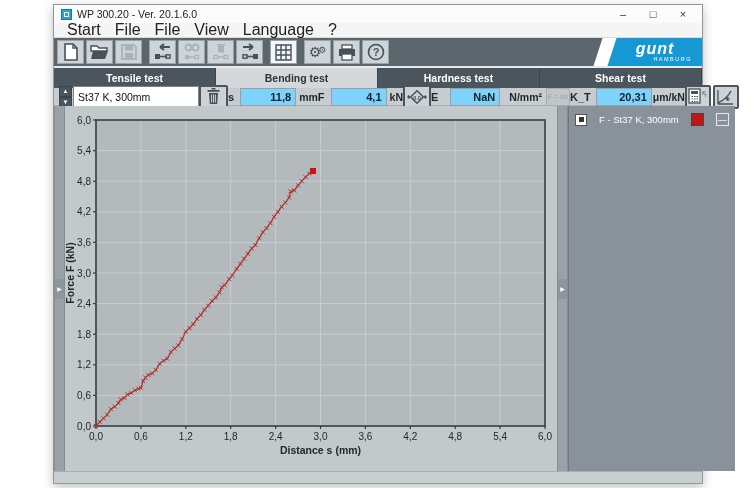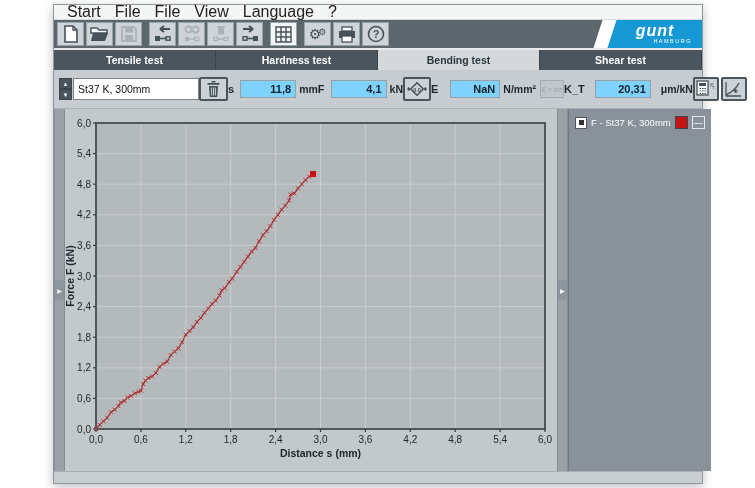--- a/index.html
+++ b/index.html
@@ -34,56 +34,63 @@
   .logo .g2 { font-size:5.5px; letter-spacing:1.5px; align-self:flex-end; margin-right:10px; }
 
   
   .tabgap { height:2px; background:#e8eaeb; flex:0 0 auto; }
   .tabbar { height:20px; background:#4a555d; display:flex; flex:0 0 auto;text-align:right; }
   .tab { flex:1; font-size:10.5px; font-weight:bold; color:#fff; display:flex; align-items:center; justify-content:center;
          border-right:1px solid #39444b; }
   .tab.active { background:#d4d8da; color:#2c363c; }
 
   
-  .ctrlrow { height:39px; background:#c6cccf; display:flex; align-items:center; padding:0 4px 0 5px; flex:0 0 auto; border-bottom:1px solid #aab1b5; }
+  .ctrlrow { height:18px; background:#c6cccf; display:flex; align-items:center; padding:0 4px 0 5px; flex:0 0 auto; border-bottom:1px solid #aab1b5; }
   .spinner { width:13px; height:22px; display:flex; flex-direction:column; margin-right:1px; flex:0 0 auto; }
   .spinbtn { flex:1; background:#49545c; color:#fff; font-size:6px; display:flex; align-items:center; justify-content:center; border:1px solid #39444b; }
   .combo { width:126px; height:22px; background:#fff; border:1px solid #7a848a; font-size:10.5px; padding:0 4px; color:#111; flex:0 0 auto; }
   .sqbtn { width:29px; height:24px; background:#ccd2d5; border:2px solid #4a555d; border-radius:2px;
            display:flex; align-items:center; justify-content:center; color:#45525a; flex:0 0 auto; }
   .flabel { font-size:11px; font-weight:bold; color:#1d262b; flex:0 0 auto; }
   .vbox { height:18px; background:#7dd3fc; border:1px solid #98a0a4; font-size:11px; font-weight:bold; color:#15202a;
           display:flex; align-items:center; justify-content:flex-end; padding-right:4px; flex:0 0 auto; }
   .unit { font-size:10.5px; font-weight:bold; color:#1d262b; flex:0 0 auto; }
   .formulabtn { width:24px; height:18px; background:#c0c6c9; border:1px solid #a6adb1; color:#9aa3a8;
                 font-size:6.5px; display:flex; align-items:center; justify-content:center; font-style:italic; flex:0 0 auto; }
 
   
   .main { flex:1; display:flex; background:#c3c8cb; min-height:0; }
   .vstrip { width:11px; background:#9aa2a8; border-right:1px solid #848d93; border-left:1px solid #848d93;
             display:flex; align-items:center; justify-content:center; flex:0 0 auto; }
   .stripbtn { width:9px; height:20px; background:#8d969c; color:#fff; font-size:6px; display:flex; align-items:center; justify-content:center; }
   .chartwrap { width:492px; position:relative; flex:0 0 auto; }
   .legendpanel { flex:1; background:#89929a; border-left:1px solid #6f787f; padding:7px 6px; }
-  .legenditem { display:flex; align-items:center; gap:4px; }
+  .legenditem { display:flex; align-items:center; gap:12px; }
   .lcheck { width:12px; height:12px; background:#fff; border:1px solid #555; display:flex; align-items:center; justify-content:center; flex:0 0 auto; }
   .lcheck i { width:5px; height:5px; background:#333; display:block; }
   .llabel { font-size:9.5px; color:#fff; flex:1; white-space:nowrap; overflow:hidden; }
   .lswatch { width:13px; height:13px; border:1px solid #444; flex:0 0 auto; }
   .lline { width:13px; height:13px; border:1px solid #e8e8e8; color:#fff; font-size:9px; display:flex; align-items:center; justify-content:center; flex:0 0 auto; }
 
   .statusbar { height:12px; background:#c9ced1; border-top:1px solid #a8afb3; flex:0 0 auto; }
   svg text { font-family:"Liberation Sans", sans-serif; }
 </style>
 </head>
 <body>
 
 <div id="stage">
 <div id="app">
 
+  <div class="titlebar">
+    <span class="appicon"></span>
+    <span class="apptitle">WP 300.20 - Ver. 20.1.6.0</span>
+    <span class="winbtn">–</span>
+    <span class="winbtn">□</span>
+    <span class="winbtn">×</span>
+  </div>
 
   <div class="menubar">
     <span class="menuitem">Start</span>
     <span class="menuitem">File</span>
     <span class="menuitem">File</span>
     <span class="menuitem">View</span>
     <span class="menuitem">Language</span>
     <span class="menuitem">?</span>
   </div>
 
@@ -170,22 +177,22 @@
     <div class="logo">
       <span class="g1">gunt</span>
       <span class="g2">HAMBURG</span>
     </div>
   </div>
 
   <div class="tabgap"></div>
 
   <div class="tabbar">
     <div class="tab">Tensile test</div>
+    <div class="tab active">Bending test</div>
     <div class="tab">Hardness test</div>
-    <div class="tab active">Bending test</div>
     <div class="tab">Shear test</div>
   </div>
 
   <div class="ctrlrow">
     <div class="spinner">
       <div class="spinbtn">▲</div>
       <div class="spinbtn">▼</div>
     </div>
     <input class="combo" value="St37 K, 300mm" style="">
     <div style="width:12px"></div>
@@ -210,26 +217,26 @@
       <svg width="20" height="18" viewBox="0 0 20 18">
             <rect x="5.5" y="4.5" width="9" height="9" fill="none" stroke="currentColor" stroke-width="1.4" transform="rotate(45 10 9)"></rect>
             <text x="10" y="11.5" font-size="5.5" font-weight="bold" text-anchor="middle" fill="currentColor">0.0</text>
             <path d="M0 9h3M3 9 1 7.5M3 9 1 10.5" stroke="currentColor" stroke-width="1.2" fill="none"></path>
             <path d="M20 9h-3M17 9l2-1.5M17 9l2 1.5" stroke="currentColor" stroke-width="1.2" fill="none"></path>
           </svg>
     </div>
     <div style="width:9px"></div>
     <span class="flabel">E</span>
     <div class="vbox" style="width:50px; margin-left:12px;">NaN</div>
-    <span class="unit" style="margin-left:3px;">N/mm²</span>
+    <span class="unit" style="margin-left:9px;">N/mm²</span>
     <div class="formulabtn" style="margin-left:4px;">E = σ/ε</div>
     <div style="width:12px"></div>
     <span class="flabel">K_T</span>
-    <div class="vbox" style="width:56px; margin-left:10px;">20,31</div>
-    <span class="unit" style="margin-left:10px;">μm/kN</span>
+    <div class="vbox" style="width:56px; margin-left:5px;">20,31</div>
+    <span class="unit" style="margin-left:1px;">μm/kN</span>
     <div style="width:6px"></div>
     <div class="sqbtn" style="width:26px;">
       <svg width="19" height="18" viewBox="0 0 19 18">
             <rect x="1" y="1" width="11" height="14" fill="#fff" stroke="currentColor" stroke-width="1.3"></rect>
             <rect x="3" y="3" width="7" height="3" fill="currentColor"></rect>
             <path d="M3.5 8.5h1.6M6 8.5h1.6M8.5 8.5h1.6M3.5 11h1.6M6 11h1.6M8.5 11h1.6M3.5 13.5h1.6M6 13.5h1.6M8.5 13.5h1.6" stroke="currentColor" stroke-width="1.2"></path>
             <text x="14" y="7" font-size="5.5" font-style="italic" fill="currentColor">K</text>
             <text x="16.5" y="8.5" font-size="4" font-style="italic" fill="currentColor">T</text>
           </svg>
     </div>

